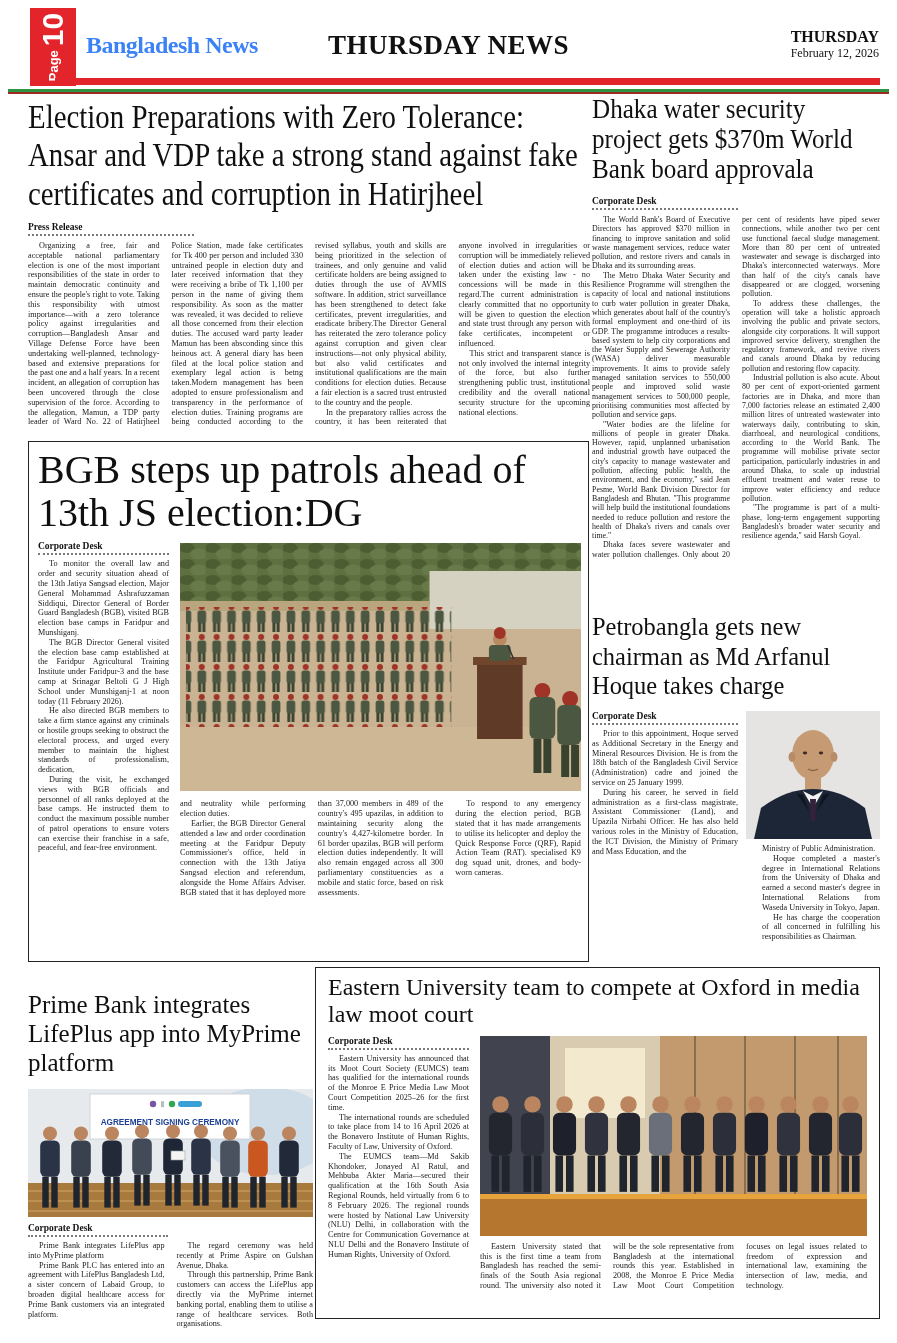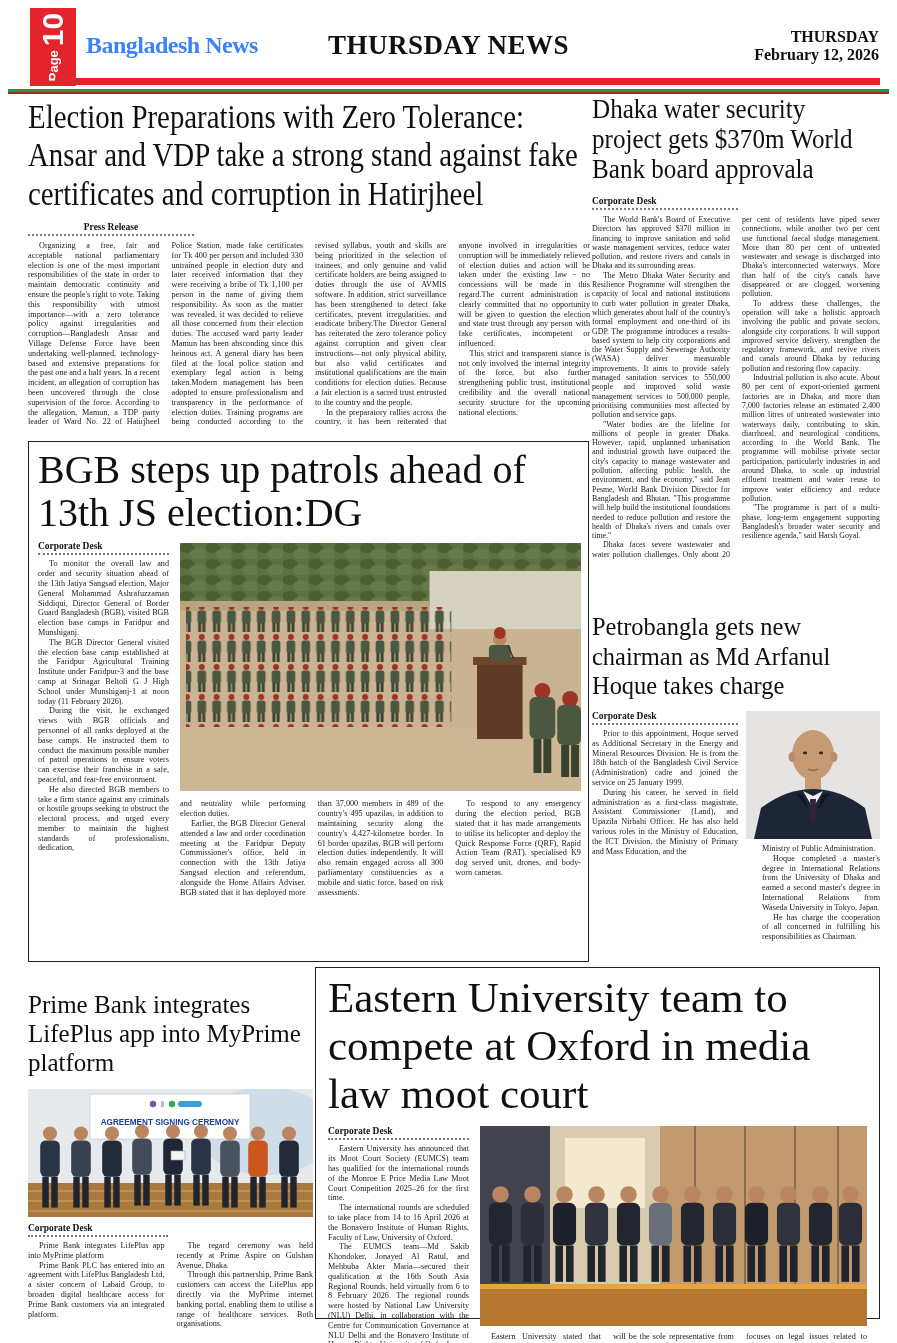--- a/index.html
+++ b/index.html
@@ -14,21 +14,21 @@
                transform:translate(-50%,-50%) rotate(-90deg);
                display:flex; align-items:center; gap:4px; color:#fff;
                white-space:nowrap; font-family:"Liberation Sans", sans-serif; font-weight:700; }
   .badge-word { font-size:13px; }
   .badge-num  { font-size:30px; line-height:1; }
   .masthead { left:86px; top:32px; font-size:24px; font-weight:700; letter-spacing:-0.5px; color:#3b82f6; }
   .section-title { left:0; right:0; top:30px; text-align:center; font-size:27px;
                    font-weight:700; letter-spacing:0.5px; color:#111; }
   .dateblock { right:18px; top:28px; text-align:right; color:#111; }
   .dateblock .day  { font-size:16px; font-weight:700; }
-  .dateblock .date { font-size:16px; font-weight:700; }
+  .dateblock .date { font-size:12px; font-weight:400; }
   .red-bar    { left:55px; right:17px; top:78px; height:7px; background:#e3252b; }
   .green-rule { left:8px; right:8px; top:89px; height:3px; background:#2e9441; }
   .maroon-rule{ left:8px; right:8px; top:92px; height:2px; background:#9c2b24; }
 
   
   .headline { font-family:"Liberation Serif", serif; font-weight:400; color:#101010; }
   .hl-scale { transform-origin:0 0; }
   .byline { font-weight:700; font-size:9.5px; color:#111;
             border-bottom:2px dotted #7a7a7a; padding-bottom:2px; }
   .body { text-align:justify; font-size:8.2px; line-height:9.8px; color:#222; overflow:hidden; }
@@ -37,21 +37,21 @@
   .cols2 { column-count:2; column-gap:12px; }
   .cols3 { column-count:3; column-gap:12px; }
   .cols4 { column-count:4; column-gap:12px; }
   .newsbox { border:1.5px solid #222; }
   .photo { display:block; }
 
   
   .a-election { left:28px; top:98px; width:562px; }
   .a-election .hl-wrap { height:116px; }
   .a-election .headline { width:662px; transform:scaleX(0.849); font-size:34px; line-height:1.13; }
-  .a-election .byline { width:166px; margin-top:8px;text-align:center; }
+  .a-election .byline { width:166px; margin-top:8px; }
   .a-election .body { margin-top:5px; height:196px; }
 
   .a-water { left:592px; top:94px; width:288px; }
   .a-water .hl-wrap { height:94px; }
   .a-water .headline { width:310px; transform:scaleX(0.93); font-size:27px; line-height:1.12; }
   .a-water .byline { width:146px; margin-top:8px; }
   .a-water .body { margin-top:5px; height:390px; font-size:7.9px; line-height:9.3px; }
 
   .a-bgb { left:28px; top:441px; width:561px; height:521px; padding:6px 9px; }
   .a-bgb .headline { font-size:40px; line-height:1.08; }
@@ -73,21 +73,21 @@
   .a-petro .pcol2 .photo { width:134px; height:128px; }
   .a-petro .pcol2 .body { margin-top:5px; height:112px;margin-left:16px; }
 
   .a-prime { left:28px; top:966px; width:285px;margin-top:24px; }
   .a-prime .headline { font-size:25px; line-height:1.16; }
   .a-prime .photo { width:285px; height:128px; margin-top:12px; }
   .a-prime .byline { width:140px; margin-top:6px; }
   .a-prime .body { margin-top:4px; height:112px; }
 
   .a-eastern { left:315px; top:967px; width:565px; height:352px; padding:6px 12px; }
-  .a-eastern .headline { font-size:43px; line-height:1.12; }
+  .a-eastern .headline { font-size:24px; line-height:1.12; }
   .a-eastern .content { position:relative; margin-top:8px; height:258px; }
   .a-eastern .leftcol { position:absolute; left:0; top:0; width:141px; }
   .a-eastern .leftcol .byline { width:141px; }
   .a-eastern .leftcol .body { margin-top:4px; height:240px; }
   .a-eastern .photo { position:absolute; left:152px; top:0; width:387px; height:200px; }
   .a-eastern .bottomtext { position:absolute; left:152px; top:206px; width:387px; height:52px; }
 </style>
 </head>
 <body>
 
@@ -140,22 +140,22 @@
   </article>
 
   <article class="abs a-bgb newsbox">
     <h1 class="headline">BGB steps up patrols ahead of 13th JS election:DG</h1>
     <div class="content">
       <div class="leftcol">
         <div class="byline">Corporate Desk</div>
         <div class="body">
             <p>To monitor the overall law and order and security situation ahead of the 13th Jatiya Sangsad election, Major General Mohammad Ashrafuzzaman Siddiqui, Director General of Border Guard Bangladesh (BGB), visited BGB election base camps in Faridpur and Munshiganj.</p>
             <p>The BGB Director General visited the election base camp established at the Faridpur Agricultural Training Institute under Faridpur-3 and the base camp at Srinagar Beltoli G J High School under Munshiganj-1 at noon today (11 February 2026).</p>
+            <p>He also directed BGB members to take a firm stance against any criminals or hostile groups seeking to obstruct the electoral process, and urged every member to maintain the highest standards of professionalism, dedication,</p>
             <p>During the visit, he exchanged views with BGB officials and personnel of all ranks deployed at the base camps. He instructed them to conduct the maximum possible number of patrol operations to ensure voters can exercise their franchise in a safe, peaceful, and fear-free environment.</p>
-            <p>He also directed BGB members to take a firm stance against any criminals or hostile groups seeking to obstruct the electoral process, and urged every member to maintain the highest standards of professionalism, dedication,</p>
           </div>
       </div>
 
       <svg class="photo" viewBox="0 0 405 248" preserveAspectRatio="none" xmlns="http://www.w3.org/2000/svg">
         <defs>
           <pattern id="pt-troop" width="15" height="30" patternUnits="userSpaceOnUse">
             <circle cx="7" cy="4" r="3" fill="#a03328"></circle>
             <rect x="2.6" y="7.4" width="8.8" height="13" rx="2.5" fill="#4c5741"></rect>
             <rect x="3.4" y="20" width="3" height="9" fill="#3a4430"></rect>
             <rect x="7.6" y="20" width="3" height="9" fill="#3a4430"></rect>
@@ -183,21 +183,21 @@
         <rect x="357" y="196" width="8" height="34" fill="#39422f"></rect>
         <rect x="367" y="196" width="8" height="34" fill="#39422f"></rect>
         <circle cx="394" cy="156" r="8" fill="#a03328"></circle>
         <rect x="381" y="162" width="24" height="40" rx="6" fill="#4c5741"></rect>
         <rect x="385" y="202" width="8" height="32" fill="#39422f"></rect>
         <rect x="395" y="202" width="8" height="32" fill="#39422f"></rect>
       </svg>
       <div class="bottomtext body cols3 nif">
           <p>and neutrality while performing election duties.</p>
           <p>Earlier, the BGB Director General attended a law and order coordination meeting at the Faridpur Deputy Commissioner's office, held in connection with the 13th Jatiya Sangsad election and referendum, alongside the Home Affairs Adviser. BGB stated that it has deployed more than 37,000 members in 489 of the country's 495 upazilas, in addition to maintaining security along the country's 4,427-kilometre border. In 61 border upazilas, BGB will perform election duties independently. It will also remain engaged across all 300 parliamentary constituencies as a mobile and static force, based on risk assessments.</p>
-          <p>To respond to any emergency during the election period, BGB stated that it has made arrangements to utilise its helicopter and deploy the Quick Response Force (QRF), Rapid Action Team (RAT). specialised K9 dog served unit, drones, and body-worn cameras.</p>
+          <p>To respond to any emergency during the election period, BGB stated that it has made arrangements to utilise its helicopter and deploy the Quick Response Force (QRF), Rapid Action Team (RAT). specialised K9 dog squad unit, drones, and body-worn cameras.</p>
         </div>
     </div>
   </article>
 
   <article class="abs a-petro">
     <div class="hl-wrap">
       <h1 class="headline hl-scale">Petrobangla gets new chairman as Md Arfanul Hoque takes charge</h1>
     </div>
     <div class="bodyrow">
       <div class="pcol1">

